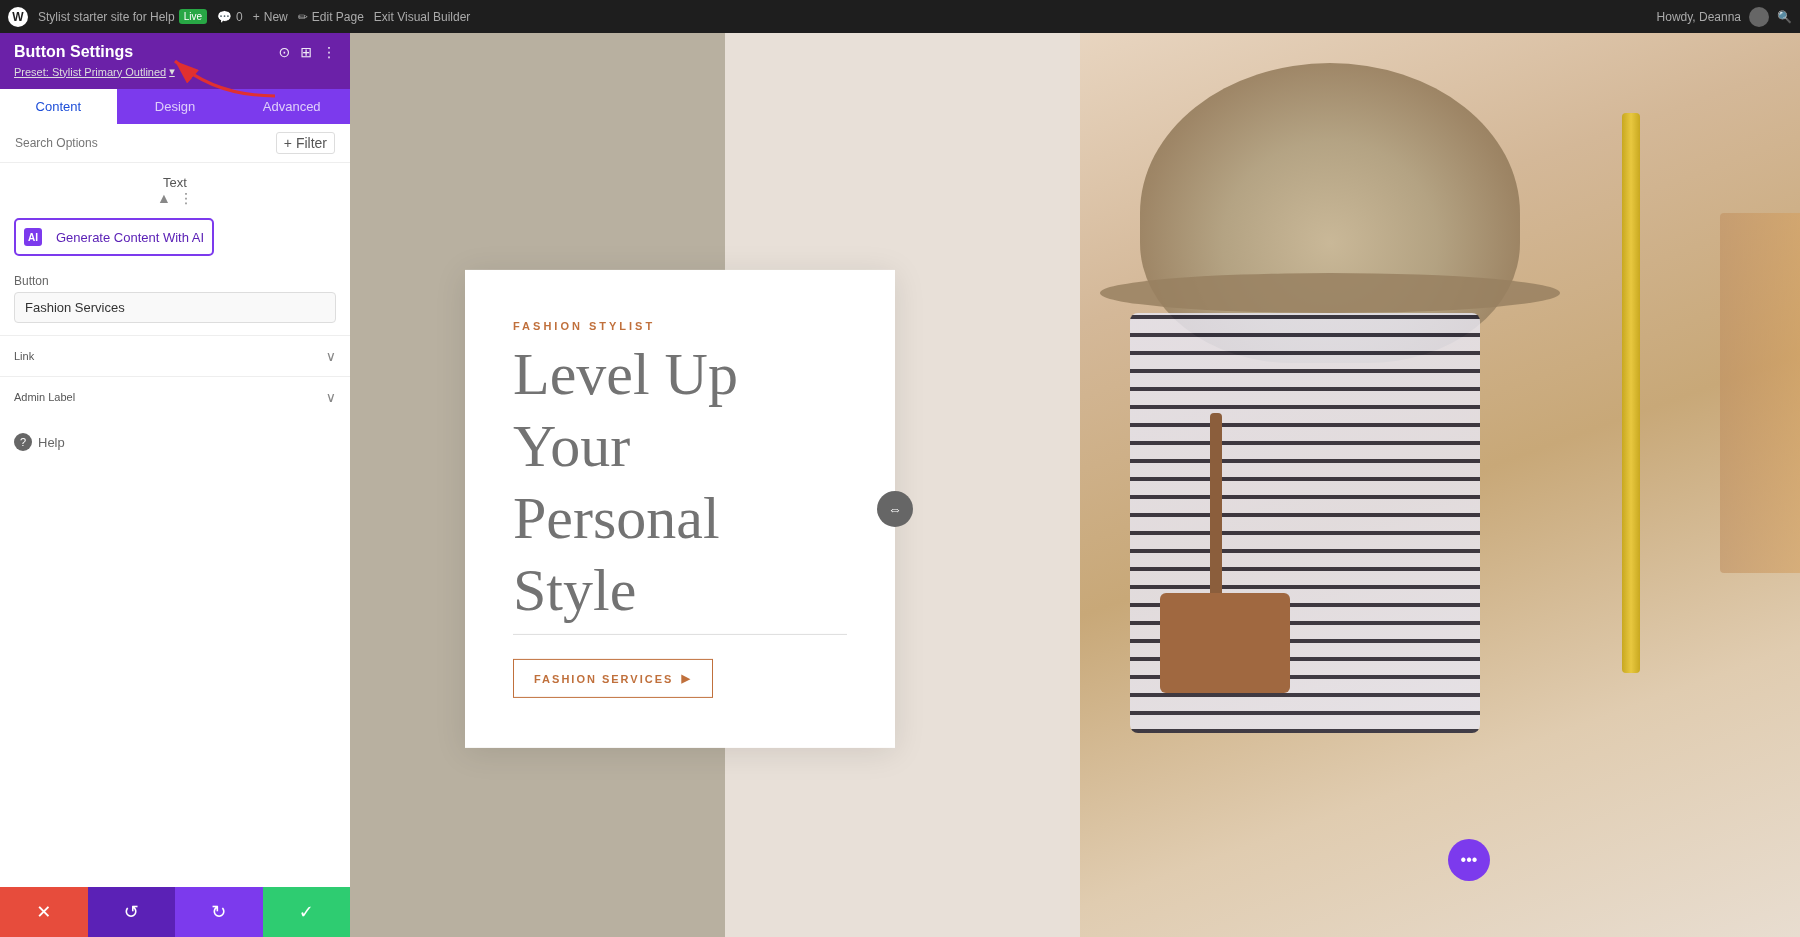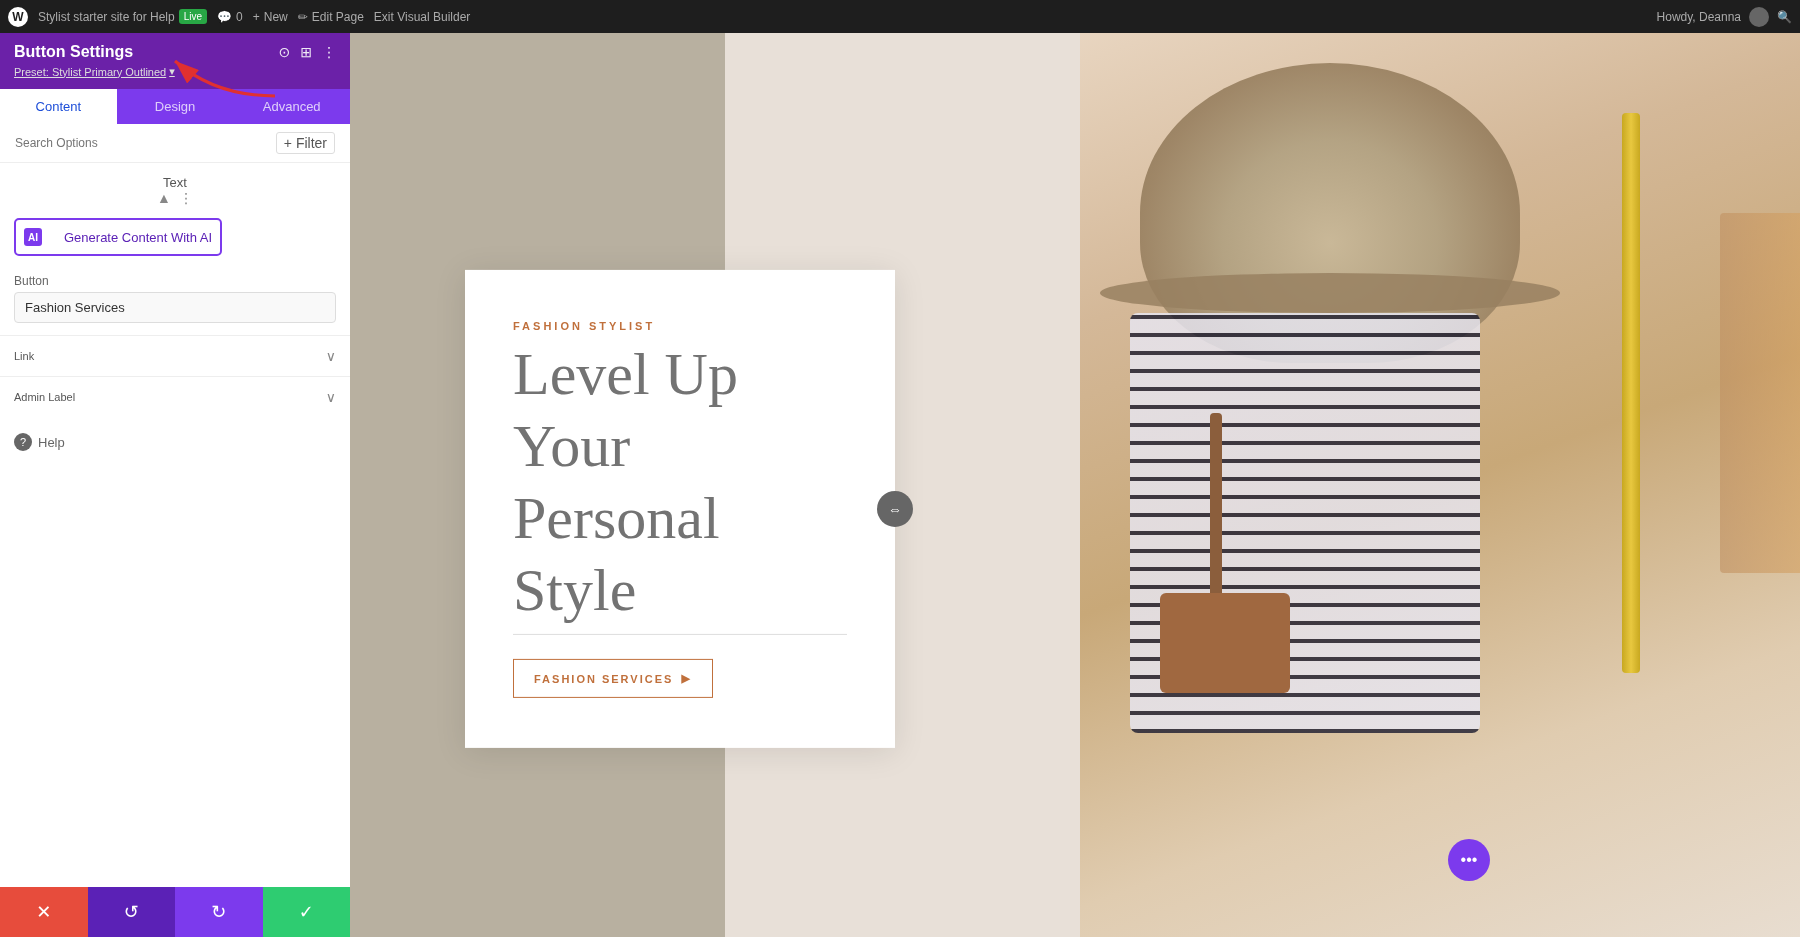--- a/index.html
+++ b/index.html
@@ -69,21 +69,21 @@
     }
     .section-title { font-size: 13px; color: #555; font-weight: 500; }
     .section-icons { display: flex; gap: 8px; }
     .section-icon { color: #888; font-size: 14px; cursor: pointer; }
 
     
     .ai-generate-btn {
       margin: 4px 14px 12px;
       border: 2px solid #7c3aed; border-radius: 5px; background: #fff;
       display: flex; align-items: center; justify-content: center;
-      gap: 22px; padding: 8px; cursor: pointer; color: #5b21b6; font-size: 13px; font-weight: 500;
+      gap: 14px; padding: 8px; cursor: pointer; color: #5b21b6; font-size: 13px; font-weight: 500;
     }
     .ai-icon { width: 18px; height: 18px; background: #7c3aed; border-radius: 3px; display: flex; align-items: center; justify-content: center; color: #fff; font-size: 10px; font-weight: bold; }
 
     
     .field-label { font-size: 12px; color: #666; padding: 6px 14px 4px; font-weight: 500; }
     .field-input {
       margin: 0 14px 12px; padding: 7px 10px;
       border: 1px solid #ddd; border-radius: 4px;
       font-size: 13px; color: #333; background: #f9f9f9; width: calc(100% - 28px);
     }

